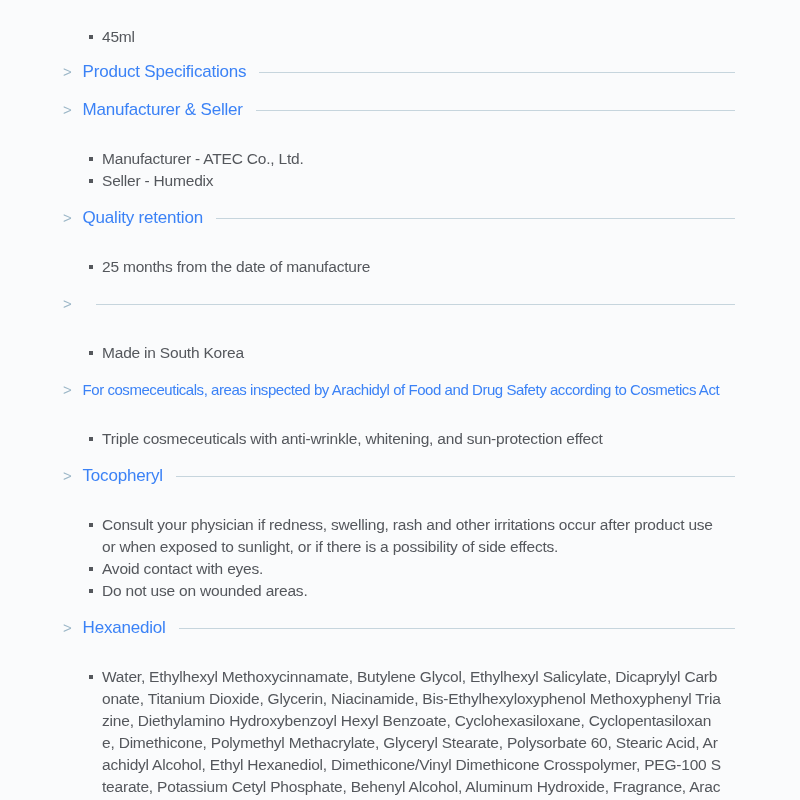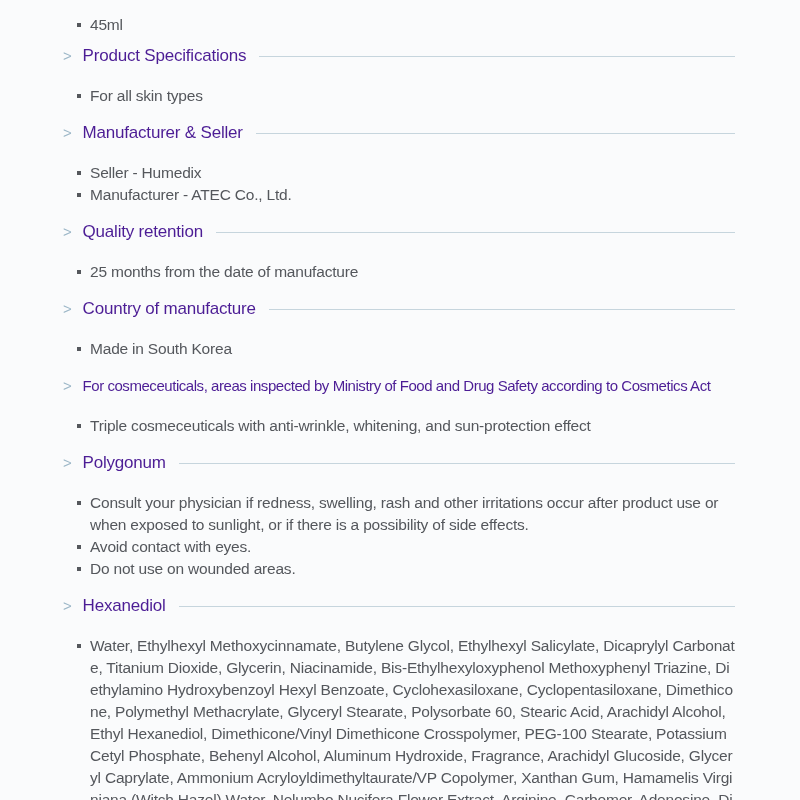--- a/index.html
+++ b/index.html
@@ -34,34 +34,34 @@
   .chev {
     font-size: 15px;
     margin-right: 11px;
     color: #9bb6c7;
   }
   .heading-text {
     font-size: 17px;
     font-weight: 400;
     margin: 0;
     white-space: nowrap;
-    color: #4c1d95;
+    color: #3b82f6;
   }
   .heading-text.long {
     font-size: 15px;
     letter-spacing: -0.45px;
   }
   .rule {
     flex: 1 1 auto;
     border-top: 1px solid #c6d5dd;
     margin-left: 13px;
     margin-top: 1px;
   }
 
-  .items { list-style: none; margin: 0; padding: 14px 0 0 14px; }
+  .items { list-style: none; margin: 12px; padding: 14px 0 0 14px; }
   .item {
     display: flex;
     align-items: flex-start;
     font-size: 15.5px;
     line-height: 22px;
     color: #54575c;
   }
   .bullet {
     flex: 0 0 auto;
     width: 4px;
@@ -83,42 +83,36 @@
       <span class="item-text">45ml</span>
     </li>
   </ul>
 
   <section class="section first">
     <div class="heading-row">
       <span class="chev">&gt;</span>
       <h2 class="heading-text">Product Specifications</h2>
       <div class="rule"></div>
     </div>
-    <ul class="items">
-      <li class="item">
-        <span class="bullet"></span>
-        <span class="item-text">For all skin types</span>
-      </li>
-    </ul>
   </section>
 
   <section class="section">
     <div class="heading-row">
       <span class="chev">&gt;</span>
       <h2 class="heading-text">Manufacturer &amp; Seller</h2>
       <div class="rule"></div>
     </div>
     <ul class="items">
       <li class="item">
         <span class="bullet"></span>
-        <span class="item-text">Seller - Humedix</span>
+        <span class="item-text">Manufacturer - ATEC Co., Ltd.</span>
       </li>
       <li class="item">
         <span class="bullet"></span>
-        <span class="item-text">Manufacturer - ATEC Co., Ltd.</span>
+        <span class="item-text">Seller - Humedix</span>
       </li>
     </ul>
   </section>
 
   <section class="section">
     <div class="heading-row">
       <span class="chev">&gt;</span>
       <h2 class="heading-text">Quality retention</h2>
       <div class="rule"></div>
     </div>
@@ -126,49 +120,48 @@
       <li class="item">
         <span class="bullet"></span>
         <span class="item-text">25 months from the date of manufacture</span>
       </li>
     </ul>
   </section>
 
   <section class="section">
     <div class="heading-row">
       <span class="chev">&gt;</span>
-      <h2 class="heading-text">Country of manufacture</h2>
       <div class="rule"></div>
     </div>
     <ul class="items">
       <li class="item">
         <span class="bullet"></span>
         <span class="item-text">Made in South Korea</span>
       </li>
     </ul>
   </section>
 
   <section class="section">
     <div class="heading-row">
       <span class="chev">&gt;</span>
-      <h2 class="heading-text long">For cosmeceuticals, areas inspected by Ministry of Food and Drug Safety according to Cosmetics Act</h2>
+      <h2 class="heading-text long">For cosmeceuticals, areas inspected by Arachidyl of Food and Drug Safety according to Cosmetics Act</h2>
 
     </div>
     <ul class="items">
       <li class="item">
         <span class="bullet"></span>
         <span class="item-text">Triple cosmeceuticals with anti-wrinkle, whitening, and sun-protection effect</span>
       </li>
     </ul>
   </section>
 
   <section class="section">
     <div class="heading-row">
       <span class="chev">&gt;</span>
-      <h2 class="heading-text">Polygonum</h2>
+      <h2 class="heading-text">Tocopheryl</h2>
       <div class="rule"></div>
     </div>
     <ul class="items">
       <li class="item">
         <span class="bullet"></span>
         <span class="item-text">Consult your physician if redness, swelling, rash and other irritations occur after product use or when exposed to sunlight, or if there is a possibility of side effects.</span>
       </li>
       <li class="item">
         <span class="bullet"></span>
         <span class="item-text">Avoid contact with eyes.</span>

